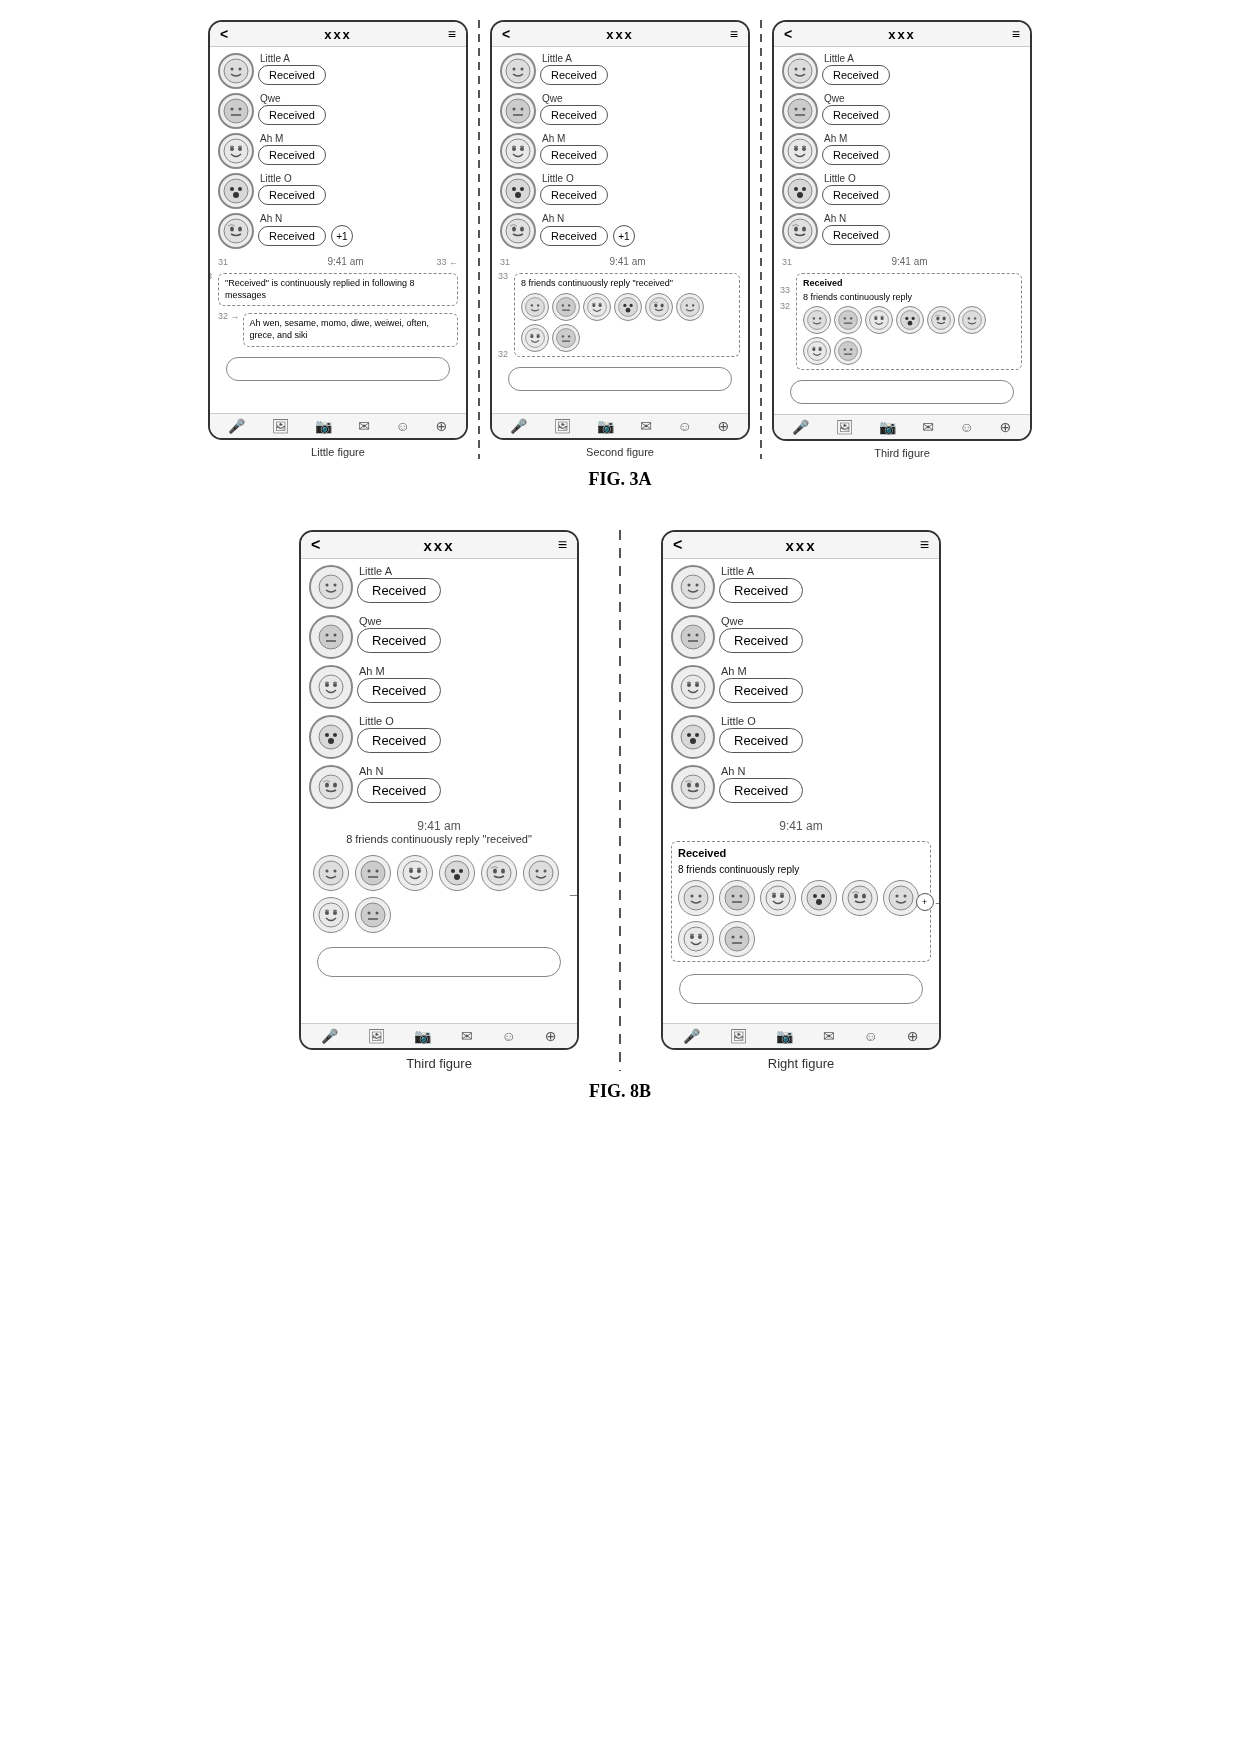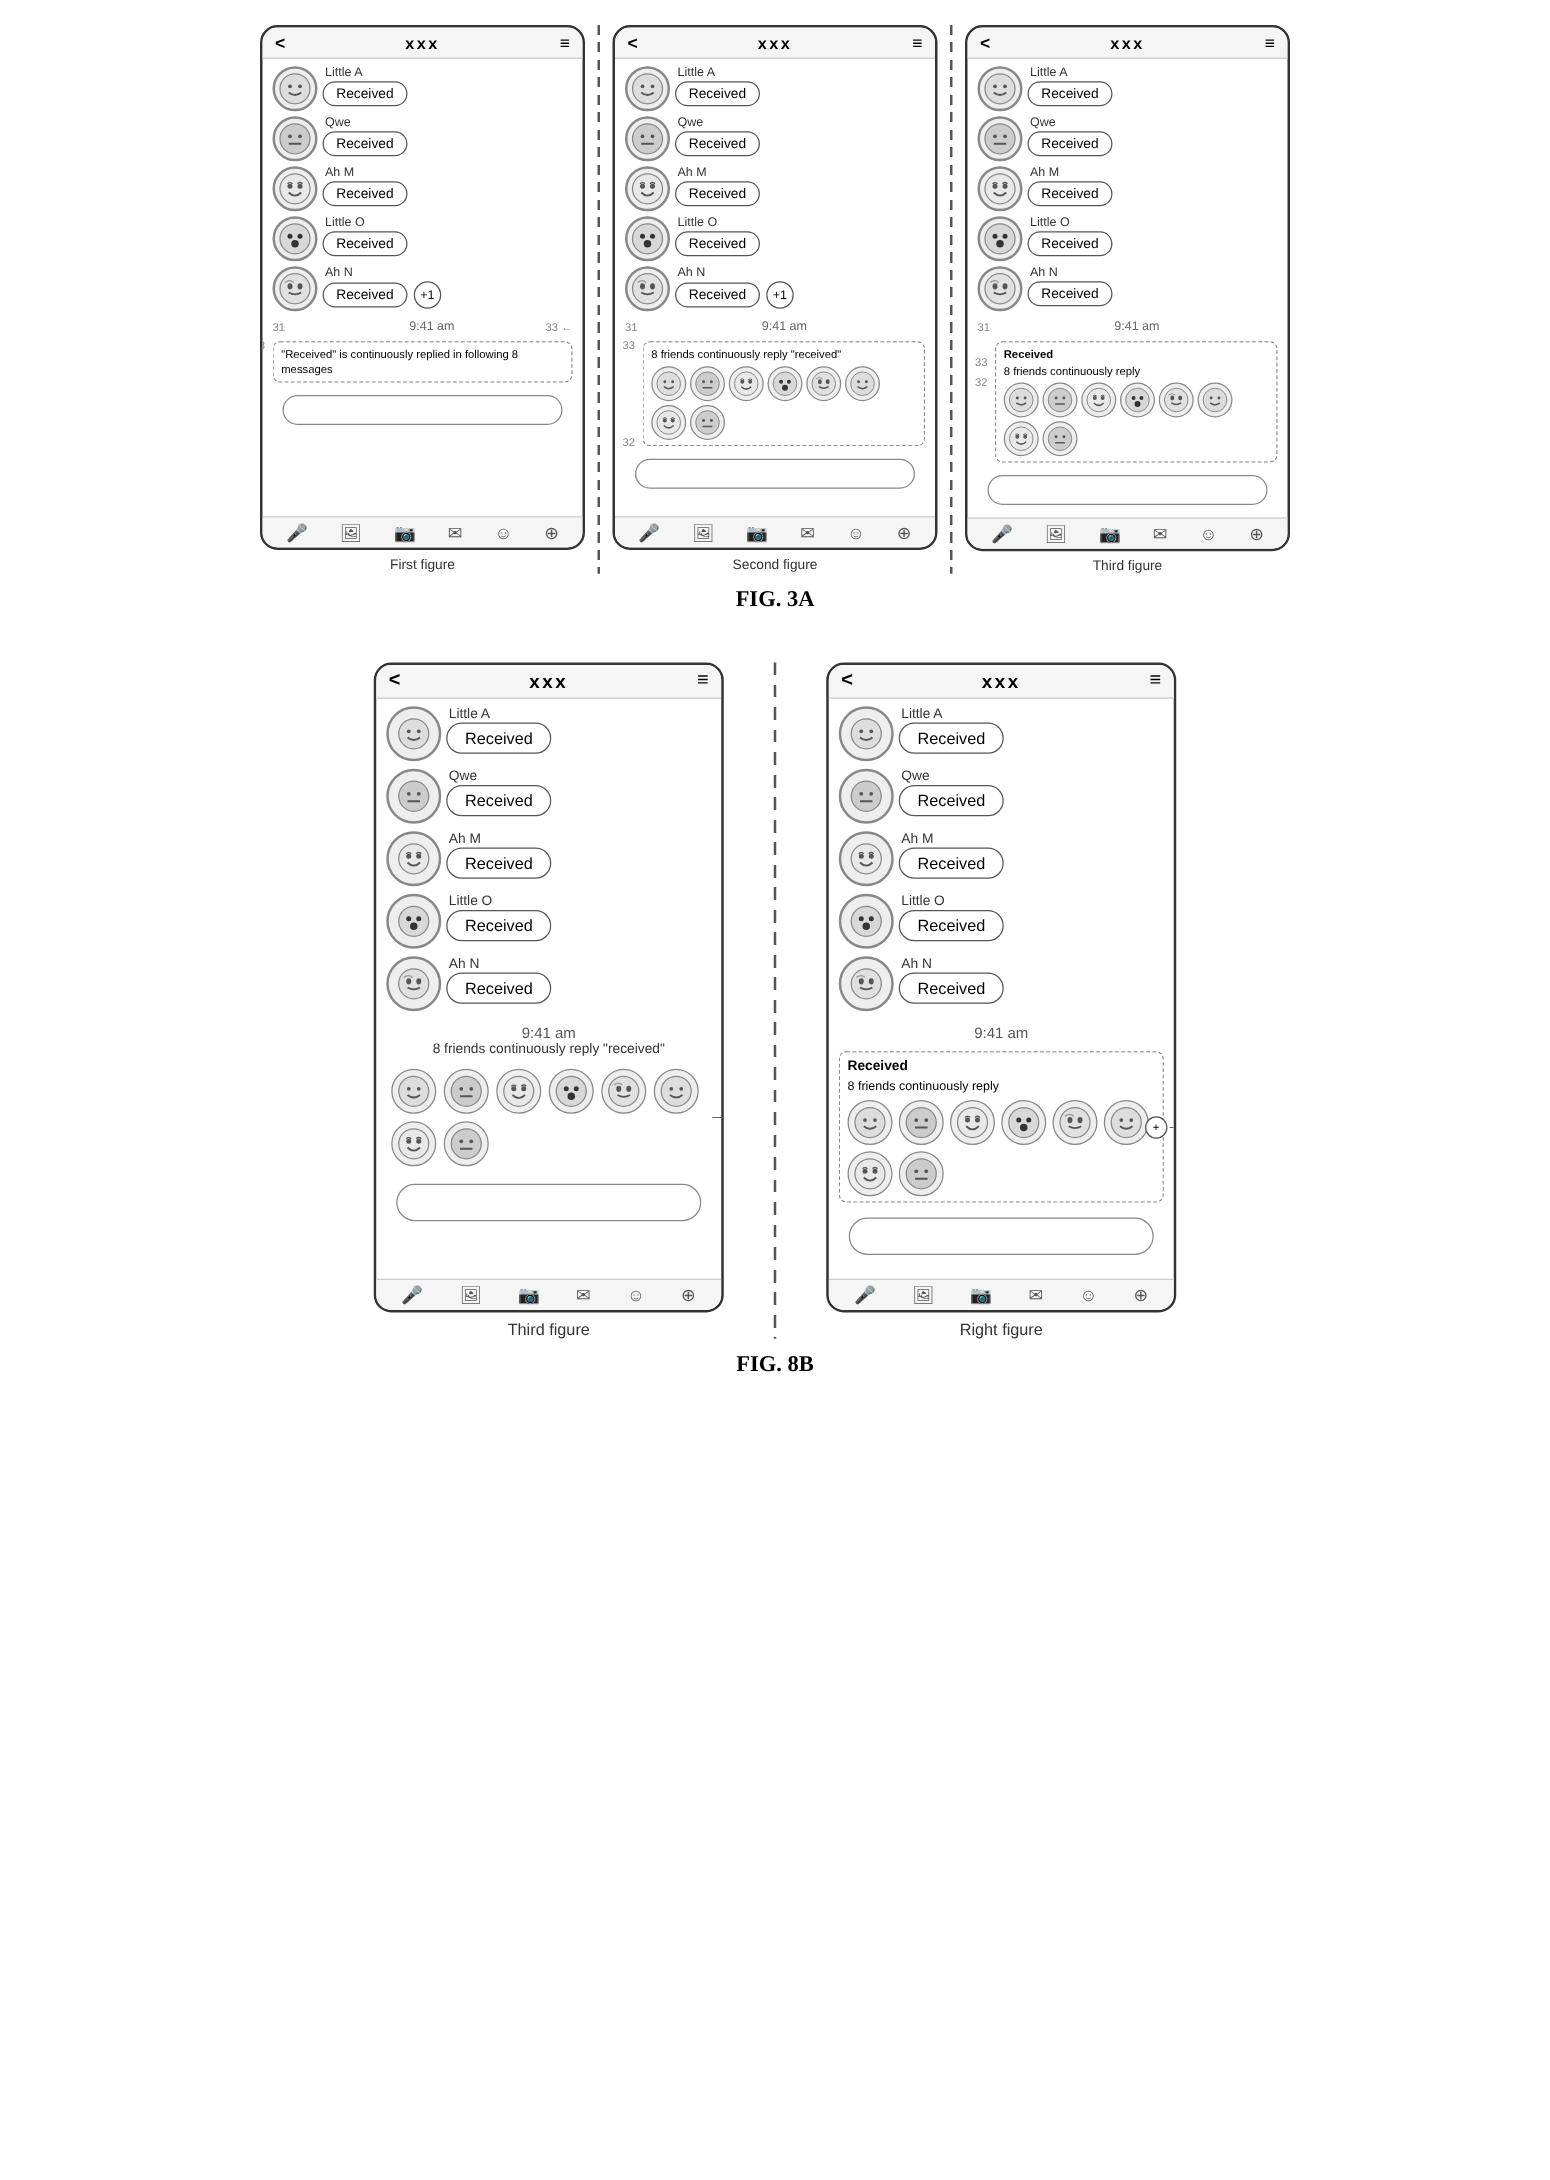--- a/index.html
+++ b/index.html
@@ -373,34 +373,40 @@
             <span style="font-size:9px;color:#888;margin-left:2px;position:absolute;right:0">33 ←</span>
             <span class="timestamp" style="flex:1;text-align:center">9:41 am</span>
           </div>
 
           <div style="display:flex;gap:3px;position:relative">
             <span style="font-size:9px;color:#888;align-self:flex-start;margin-right:2px;position:absolute;left:-16px;top:0">33</span>
             <div style="flex:1;display:flex;flex-direction:column;gap:3px">
               <div class="info-box">
                 <span>"Received" is continuously replied in following 8 messages</span>
               </div>
+              <div style="display:flex;align-items:flex-start;gap:3px">
+                <span style="font-size:9px;color:#888">32 →</span>
+                <div class="info-box" style="flex:1">
+                  <span>Ah wen, sesame, momo, diwe, weiwei, often, grece, and siki</span>
+                </div>
+              </div>
             </div>
           </div>
           <div class="input-bar"></div>
         </div>
         <div class="phone-toolbar">
           <span class="toolbar-icon">🎤</span>
           <span class="toolbar-icon">🖼</span>
           <span class="toolbar-icon">📷</span>
           <span class="toolbar-icon">✉</span>
           <span class="toolbar-icon">☺</span>
           <span class="toolbar-icon">⊕</span>
         </div>
       </div>
-      <div class="fig-title">First figure</div>
+      <div class="fig-title">Little figure</div>
     </div>
 
     <div style="width:2px;background:repeating-linear-gradient(to bottom,#555 0,#555 8px,transparent 8px,transparent 14px);margin:0 10px;align-self:stretch"></div>
 
     <div class="phone-wrapper">
       <div class="phone">
         <div class="phone-header">
           <span style="font-weight:bold;font-size:14px">&lt;</span>
           <span style="font-size:13px;font-weight:bold;letter-spacing:2px">xxx</span>
           <span style="font-size:14px">≡</span>

